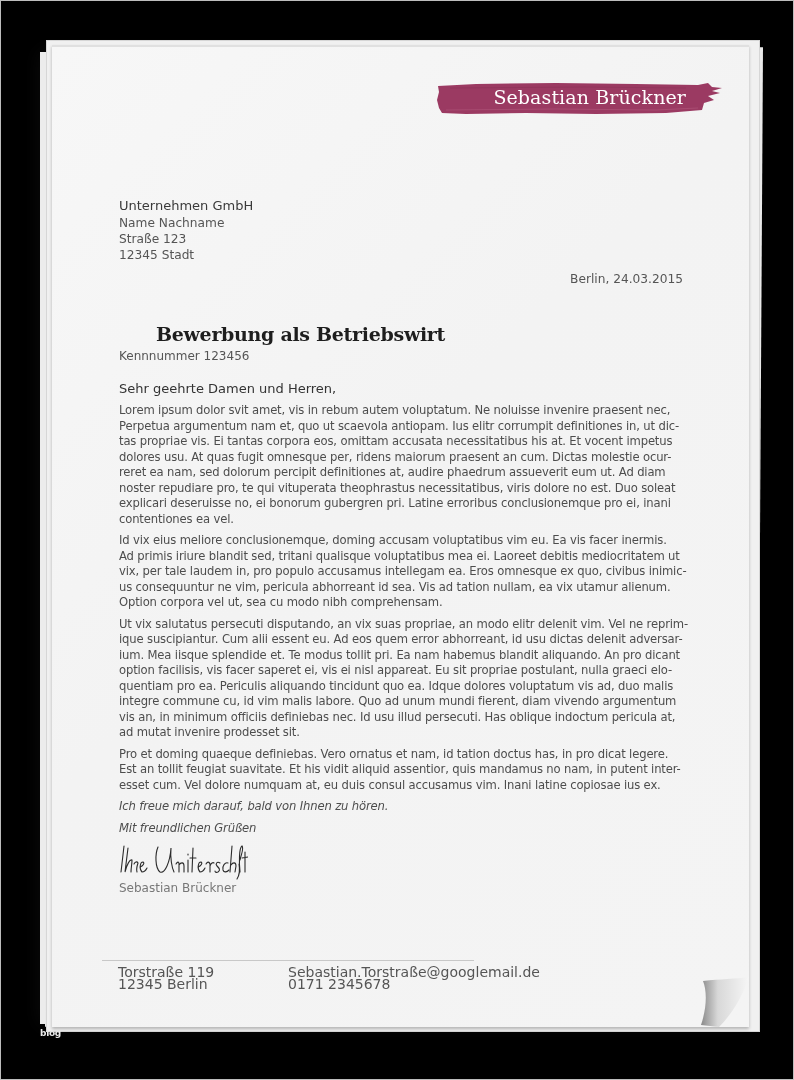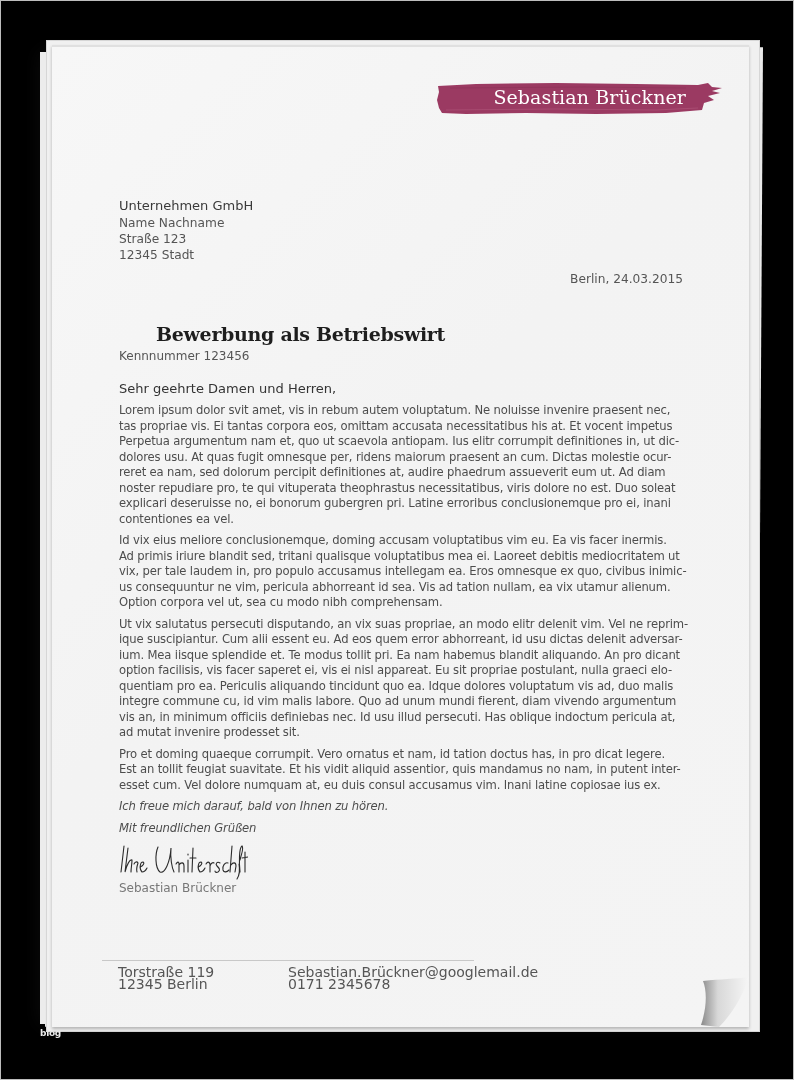--- a/index.html
+++ b/index.html
@@ -132,22 +132,22 @@
   <div class="date">Berlin, 24.03.2015</div>
 
   <div class="subject">Bewerbung als Betriebswirt</div>
   <div class="ref">Kennnummer 123456</div>
 
   <div class="salutation">Sehr geehrte Damen und Herren,</div>
 
   <div class="body-text">
     <div class="para">
       <span class="line">Lorem ipsum dolor svit amet, vis in rebum autem voluptatum. Ne noluisse invenire praesent nec,</span>
+      <span class="line">Perpetua argumentum nam et, quo ut scaevola antiopam. Ius elitr corrumpit definitiones in, ut dic-</span>
       <span class="line">tas propriae vis. Ei tantas corpora eos, omittam accusata necessitatibus his at. Et vocent impetus</span>
-      <span class="line">Perpetua argumentum nam et, quo ut scaevola antiopam. Ius elitr corrumpit definitiones in, ut dic-</span>
       <span class="line">dolores usu. At quas fugit omnesque per, ridens maiorum praesent an cum. Dictas molestie ocur-</span>
       <span class="line">reret ea nam, sed dolorum percipit definitiones at, audire phaedrum assueverit eum ut. Ad diam</span>
       <span class="line">noster repudiare pro, te qui vituperata theophrastus necessitatibus, viris dolore no est. Duo soleat</span>
       <span class="line">explicari deseruisse no, ei bonorum gubergren pri. Latine erroribus conclusionemque pro ei, inani</span>
       <span class="line">contentiones ea vel.</span>
     </div>
     <div class="para">
       <span class="line">Id vix eius meliore conclusionemque, doming accusam voluptatibus vim eu. Ea vis facer inermis.</span>
       <span class="line">Ad primis iriure blandit sed, tritani qualisque voluptatibus mea ei. Laoreet debitis mediocritatem ut</span>
       <span class="line">vix, per tale laudem in, pro populo accusamus intellegam ea. Eros omnesque ex quo, civibus inimic-</span>
@@ -158,21 +158,21 @@
       <span class="line">Ut vix salutatus persecuti disputando, an vix suas propriae, an modo elitr delenit vim. Vel ne reprim-</span>
       <span class="line">ique suscipiantur. Cum alii essent eu. Ad eos quem error abhorreant, id usu dictas delenit adversar-</span>
       <span class="line">ium. Mea iisque splendide et. Te modus tollit pri. Ea nam habemus blandit aliquando. An pro dicant</span>
       <span class="line">option facilisis, vis facer saperet ei, vis ei nisl appareat. Eu sit propriae postulant, nulla graeci elo-</span>
       <span class="line">quentiam pro ea. Periculis aliquando tincidunt quo ea. Idque dolores voluptatum vis ad, duo malis</span>
       <span class="line">integre commune cu, id vim malis labore. Quo ad unum mundi fierent, diam vivendo argumentum</span>
       <span class="line">vis an, in minimum officiis definiebas nec. Id usu illud persecuti. Has oblique indoctum pericula at,</span>
       <span class="line">ad mutat invenire prodesset sit.</span>
     </div>
     <div class="para">
-      <span class="line">Pro et doming quaeque corrumpit. Vero ornatus et nam, id tation doctus has, in pro dicat legere.</span>
+      <span class="line">Pro et doming quaeque definiebas. Vero ornatus et nam, id tation doctus has, in pro dicat legere.</span>
       <span class="line">Est an tollit feugiat suavitate. Et his vidit aliquid assentior, quis mandamus no nam, in putent inter-</span>
       <span class="line">esset cum. Vel dolore numquam at, eu duis consul accusamus vim. Inani latine copiosae ius ex.</span>
     </div>
     <div class="closing-line">Ich freue mich darauf, bald von Ihnen zu hören.</div>
     <div class="closing-line">Mit freundlichen Grüßen</div>
   </div>
 
   <div class="signature">
     <svg width="130" height="38" viewBox="0 0 130 38">
       <g fill="none" stroke="#2b2b2b" stroke-width="1.1" stroke-linecap="round">
@@ -195,21 +195,21 @@
     </svg>
   </div>
   <div class="signer">Sebastian Brückner</div>
 
   <div class="footer-rule"></div>
   <div class="footer-col footer-left">
     <div>Torstraße 119</div>
     <div>12345 Berlin</div>
   </div>
   <div class="footer-col footer-right">
-    <div>Sebastian.Brückner@googlemail.de</div>
+    <div>Sebastian.Torstraße@googlemail.de</div>
     <div>0171 2345678</div>
   </div>
 
   <div class="curl">
     <svg width="50" height="58" viewBox="0 0 50 58">
       <defs>
         <linearGradient id="curlg" x1="0" y1="0" x2="1" y2="0">
           <stop offset="0" stop-color="#8a8a8a"></stop>
           <stop offset="0.35" stop-color="#d8d8d8"></stop>
           <stop offset="1" stop-color="#f6f6f6"></stop>

